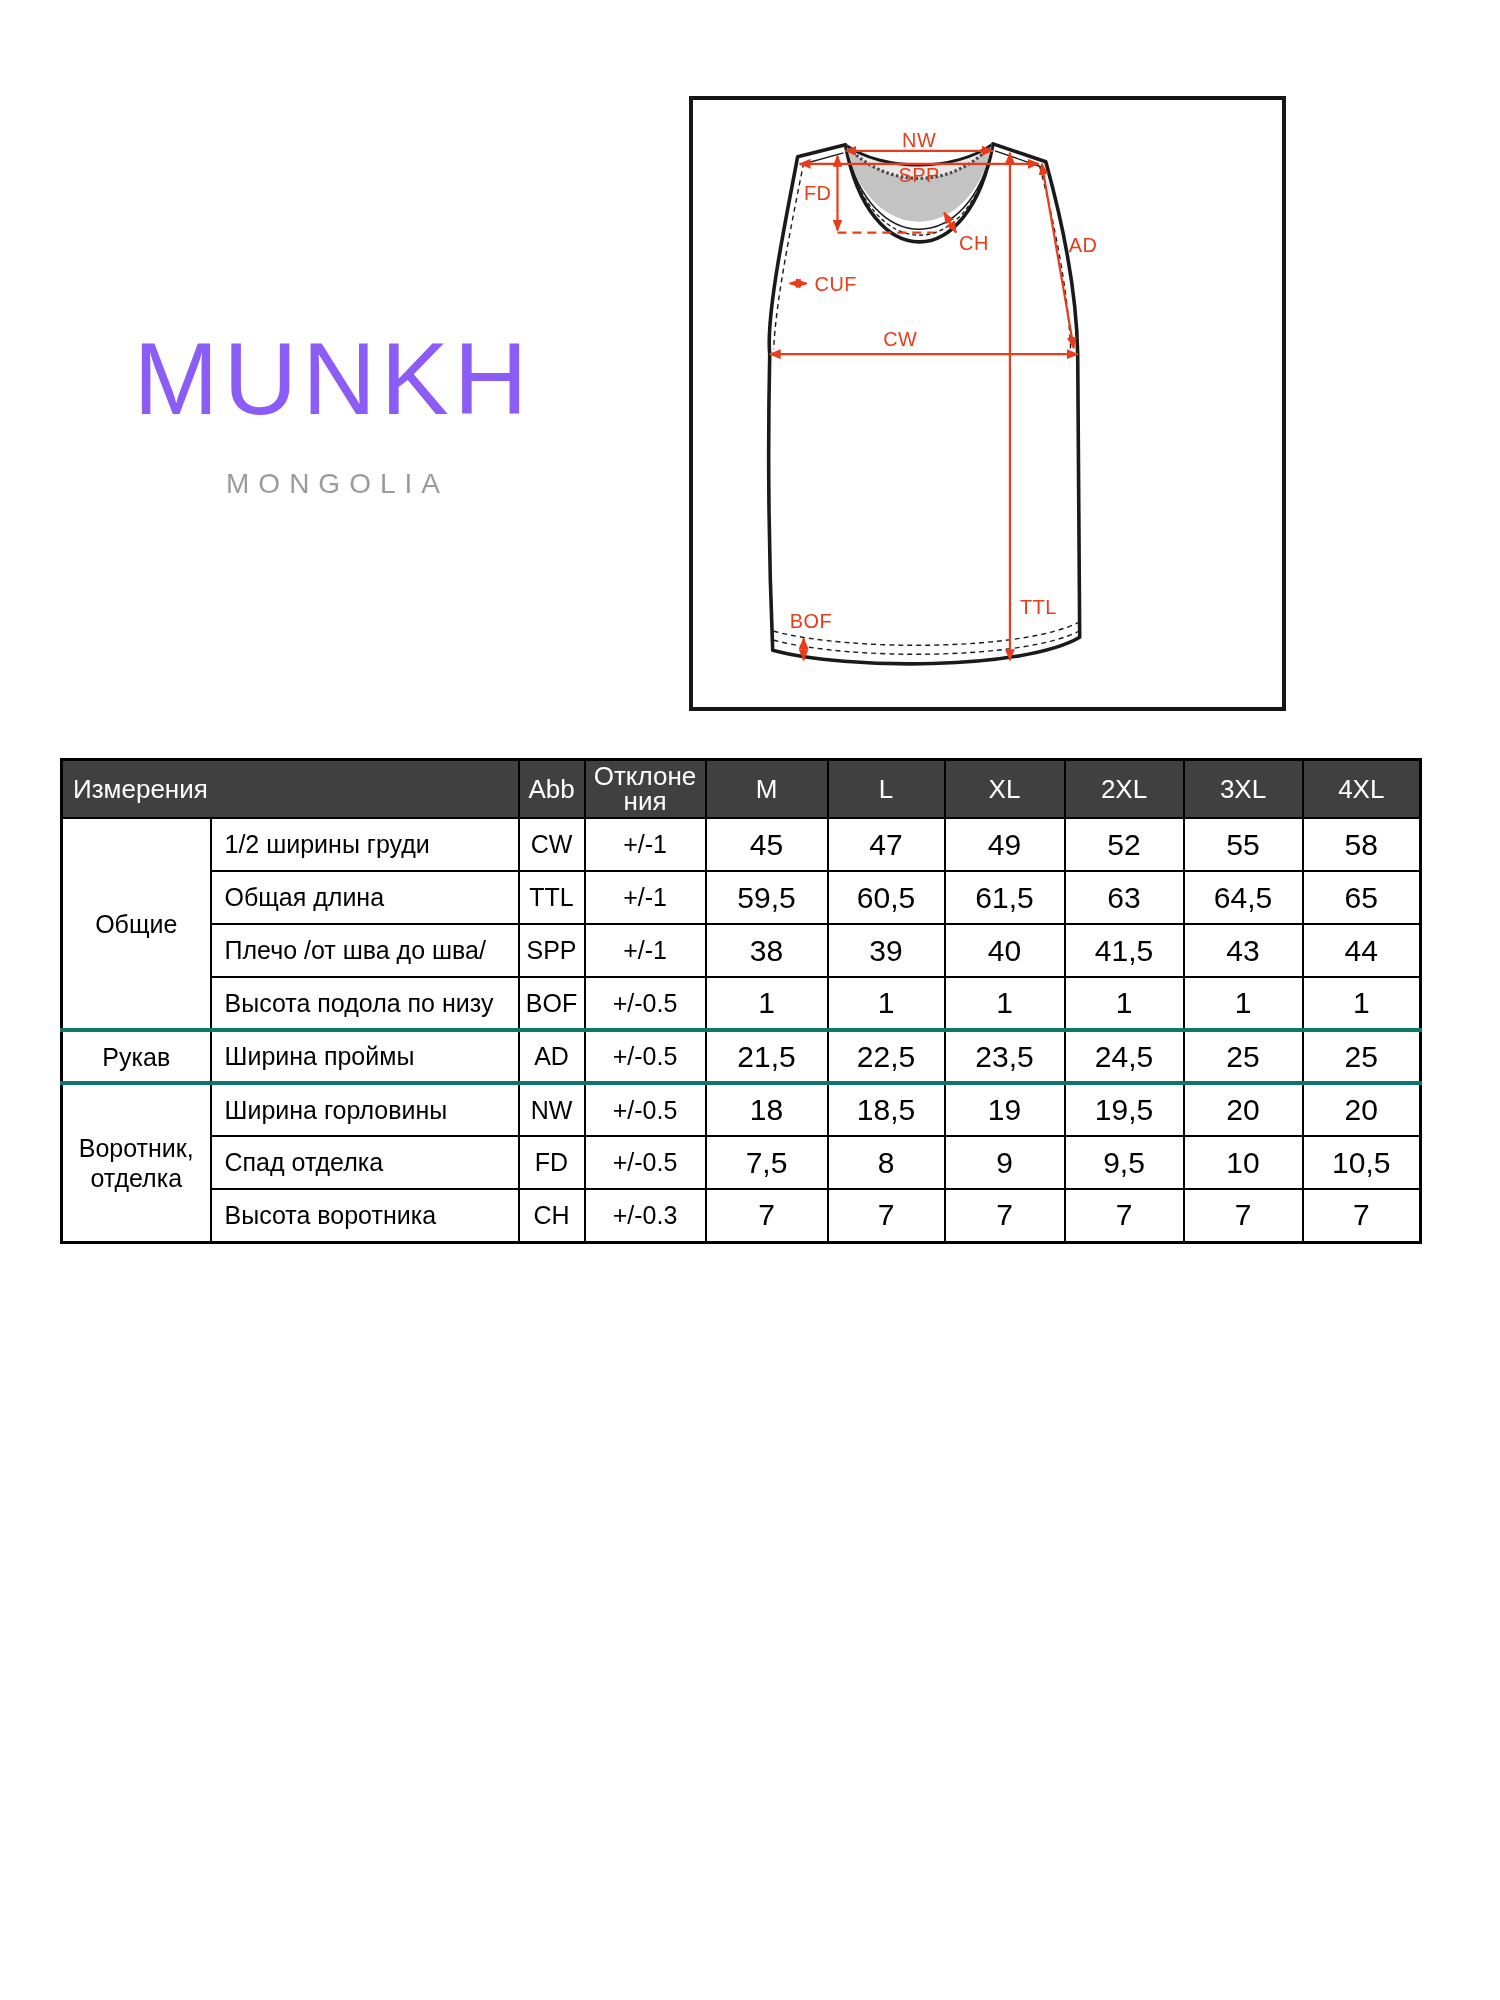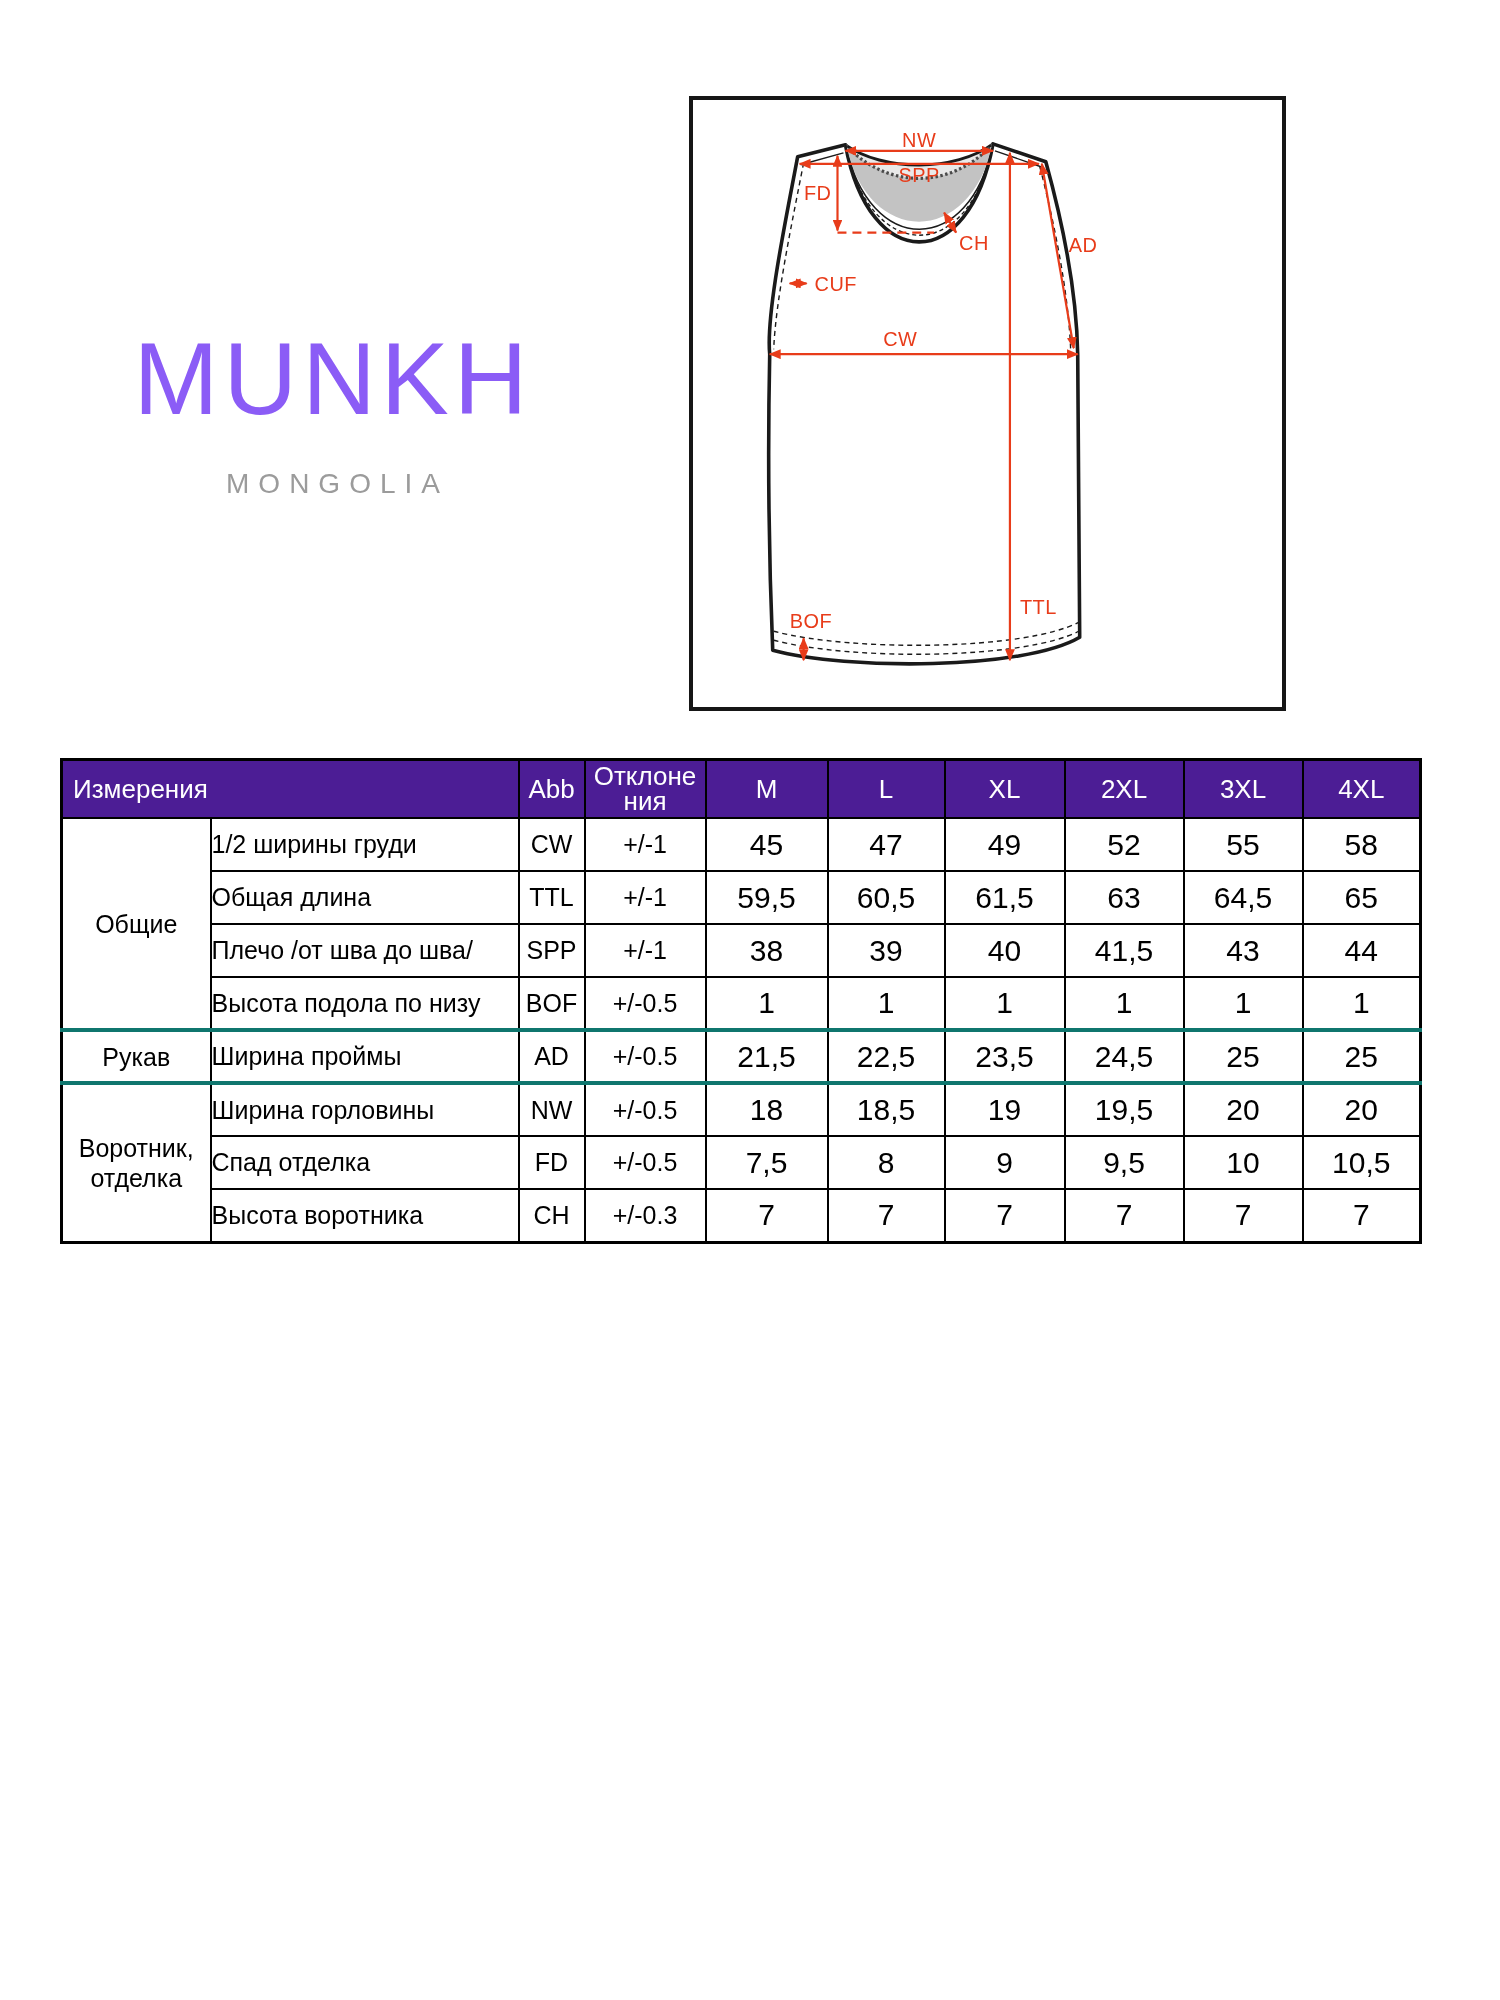--- a/index.html
+++ b/index.html
@@ -30,27 +30,27 @@
   table.size-table{
     position:absolute;left:60px;top:758px;width:1359px;
     border-collapse:collapse;table-layout:fixed;
     border:3px solid #000;
   }
   .size-table th,.size-table td{
     border:2px solid #000;text-align:center;vertical-align:middle;
     padding:0;overflow:hidden;
   }
   .size-table thead th{
-    background:#4c1d95;color:#fff;font-weight:400;font-size:26px;
+    background:#404040;color:#fff;font-weight:400;font-size:26px;
     height:56px;line-height:25px;
   }
   .size-table thead th.h-meas{text-align:left;padding-left:10px;}
   .size-table tbody tr{height:53px;}
   .size-table td{font-size:25px;}
-  .size-table td.name-cell{text-align:left;padding-left:0;}
+  .size-table td.name-cell{text-align:left;padding-left:13px;}
   .size-table td.val-cell{font-size:30px;}
   .size-table td.abb-cell{font-size:25px;}
   .size-table td.group-cell{font-size:25px;line-height:30px;}
   .size-table tr.group-start td{border-top:4px solid #0f766e;}
 </style>
 </head>
 <body>
 
 <div class="logo">
   <div class="brand-name">MUNKH</div>

